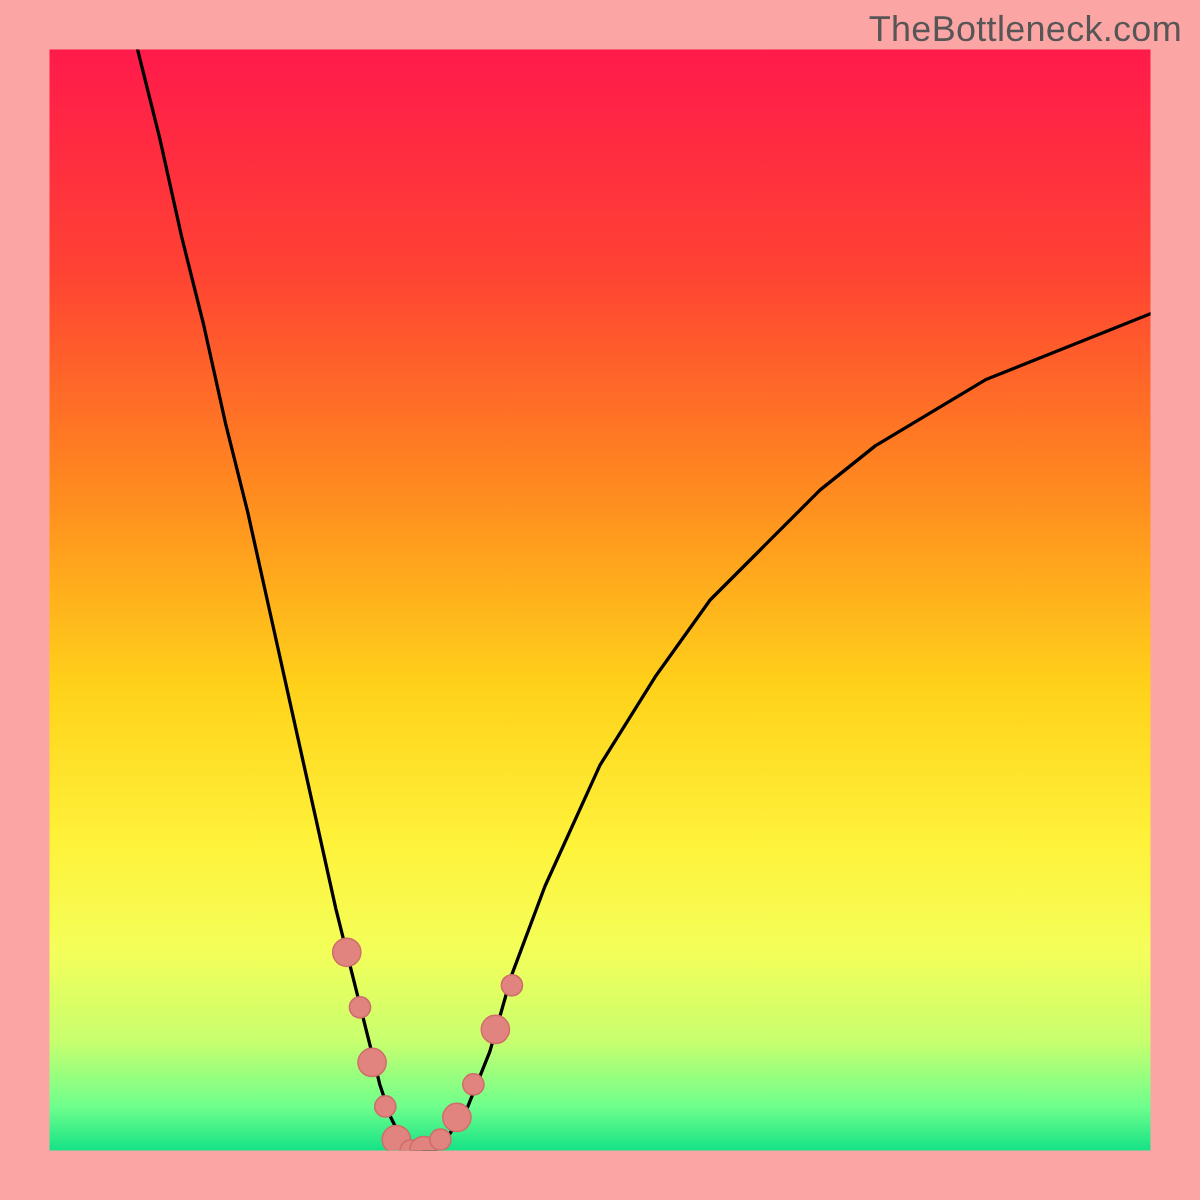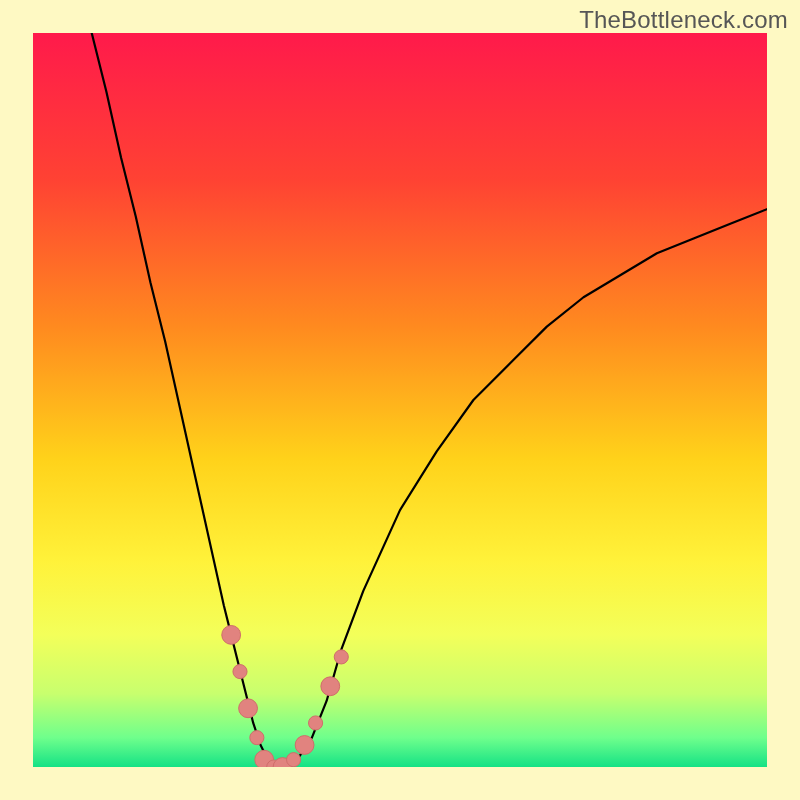--- a/index.html
+++ b/index.html
@@ -7,21 +7,21 @@
     padding: 0;
     width: 800px;
     height: 800px;
     background: #000;
     overflow: hidden;
   }
   .frame {
     position: relative;
     width: 800px;
     height: 800px;
-    background: #fef9c3;
+    background: #fca5a5;
   }
   .watermark {
     position: absolute;
     top: 6px;
     right: 12px;
     font-family: Arial, Helvetica, sans-serif;
     font-size: 24px;
     font-weight: 500;
     color: #565656;
     letter-spacing: 0.2px;

